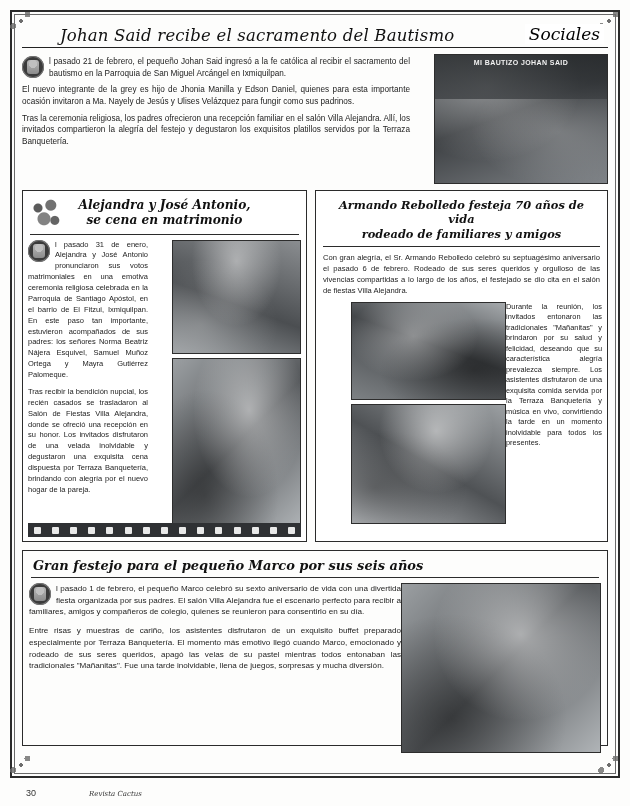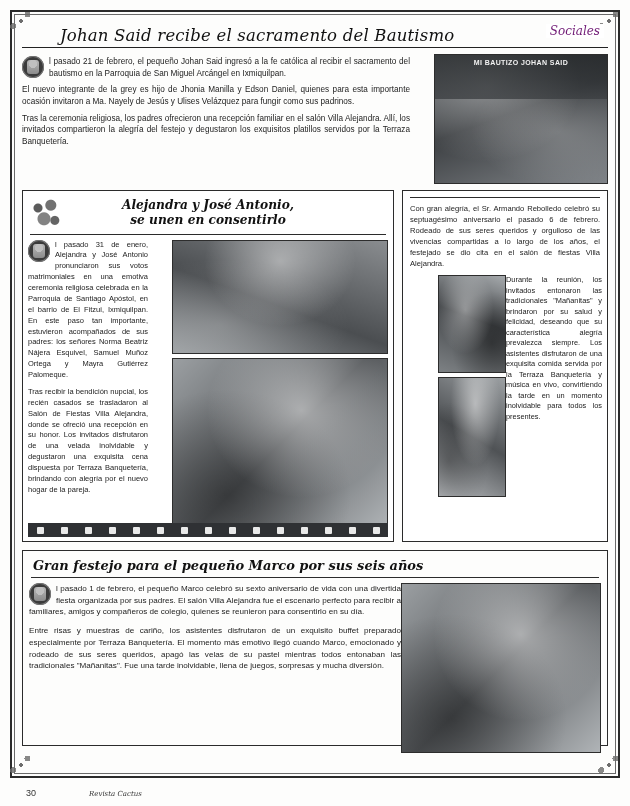--- a/index.html
+++ b/index.html
@@ -57,22 +57,22 @@
   }
   .title-rule{
     border-bottom:1.5px solid #222;
     margin:0 0 6px 0;
     width:100%;
   }
   .sociales-tag{
     position:absolute;right:4px;top:2px;
     font-family:"DejaVu Serif", serif;
     font-style:italic;
-    font-size:12px;
-    color:#701a75;
+    font-size:17px;
+    color:#000000;
     background:#fff;
     padding:0 4px;
   }
   .sec1-body{
     display:flex;gap:24px;
     align-items:flex-start;
   }
   .sec1-text{
     flex:1;
     font-size:8.2px;
@@ -151,21 +151,21 @@
   .mid{
     display:flex;gap:8px;margin-top:8px;height:352px;
   }
   .panel{
     border:1.5px solid #2b2b2b;
     position:relative;
     background:#fff;
     padding:5px;
     box-sizing:border-box;
   }
-  .panel-left{width:372px;}
+  .panel-left{width:285px;}
   .panel-right{flex:1;}
   .panel-title{
     font-family:"DejaVu Serif", serif;
     font-style:italic;font-weight:bold;
     font-size:12.2px;
     text-align:center;
     line-height:1.25;
     color:#111;
     padding:2px 4px 4px 4px;
   }
@@ -272,21 +272,21 @@
         </div>
       </div>
     </section>
 
     <div class="mid">
 
       <section class="panel panel-left">
         <div class="flower"></div>
         <div class="panel-title">
           <div>Alejandra y José Antonio,</div>
-          <div>se unen en consentirlo</div>
+          <div>se cena en matrimonio</div>
         </div>
         <div class="rule"></div>
 
         <div class="two-col">
           <div class="col-text">
             <p>
               <span class="dropcap-badge"></span>
               <span>l pasado 31 de enero, Alejandra y José Antonio pronunciaron sus votos matrimoniales en una emotiva ceremonia religiosa celebrada en la Parroquia de Santiago Apóstol, en el barrio de El Fitzui, Ixmiquilpan. En este paso tan importante, estuvieron acompañados de sus padres: los señores Norma Beatriz Nájera Esquivel, Samuel Muñoz Ortega y Mayra Gutiérrez Palomeque.</span>
             </p>
             <p>Tras recibir la bendición nupcial, los recién casados se trasladaron al Salón de Fiestas Villa Alejandra, donde se ofreció una recepción en su honor. Los invitados disfrutaron de una velada inolvidable y degustaron una exquisita cena dispuesta por Terraza Banquetería, brindando con alegría por el nuevo hogar de la pareja.</p>
@@ -310,20 +310,24 @@
             <span></span>
           <span></span>
             <span></span>
             <span></span>
             <span></span>
             <span></span>
         </div>
       </section>
 
       <section class="panel panel-right">
+        <div class="panel-title small">
+          <div>Armando Rebolledo festeja 70 años de vida</div>
+          <div>rodeado de familiares y amigos</div>
+        </div>
         <div class="rule"></div>
 
         <div class="right-text">Con gran alegría, el Sr. Armando Rebolledo celebró su septuagésimo aniversario el pasado 6 de febrero. Rodeado de sus seres queridos y orgulloso de las vivencias compartidas a lo largo de los años, el festejado se dio cita en el salón de fiestas Villa Alejandra.</div>
 
         <div class="right-split">
           <div class="right-photo">
             <div class="photo ph-d" style="height:96px;margin-bottom:4px;"></div>
             <div class="photo ph-e" style="height:118px;"></div>
           </div>
           <div class="right-col">Durante la reunión, los invitados entonaron las tradicionales "Mañanitas" y brindaron por su salud y felicidad, deseando que su característica alegría prevalezca siempre. Los asistentes disfrutaron de una exquisita comida servida por la Terraza Banquetería y música en vivo, convirtiendo la tarde en un momento inolvidable para todos los presentes.</div>

